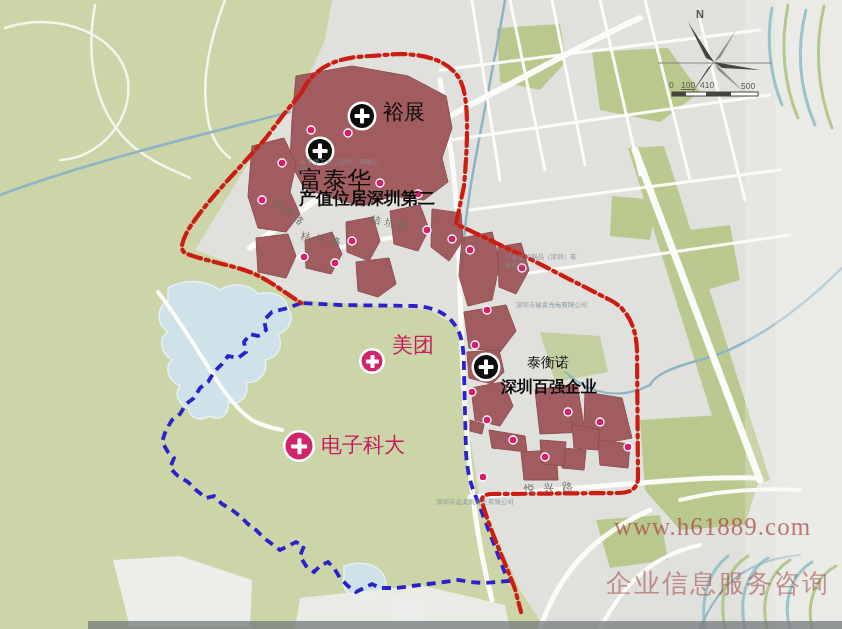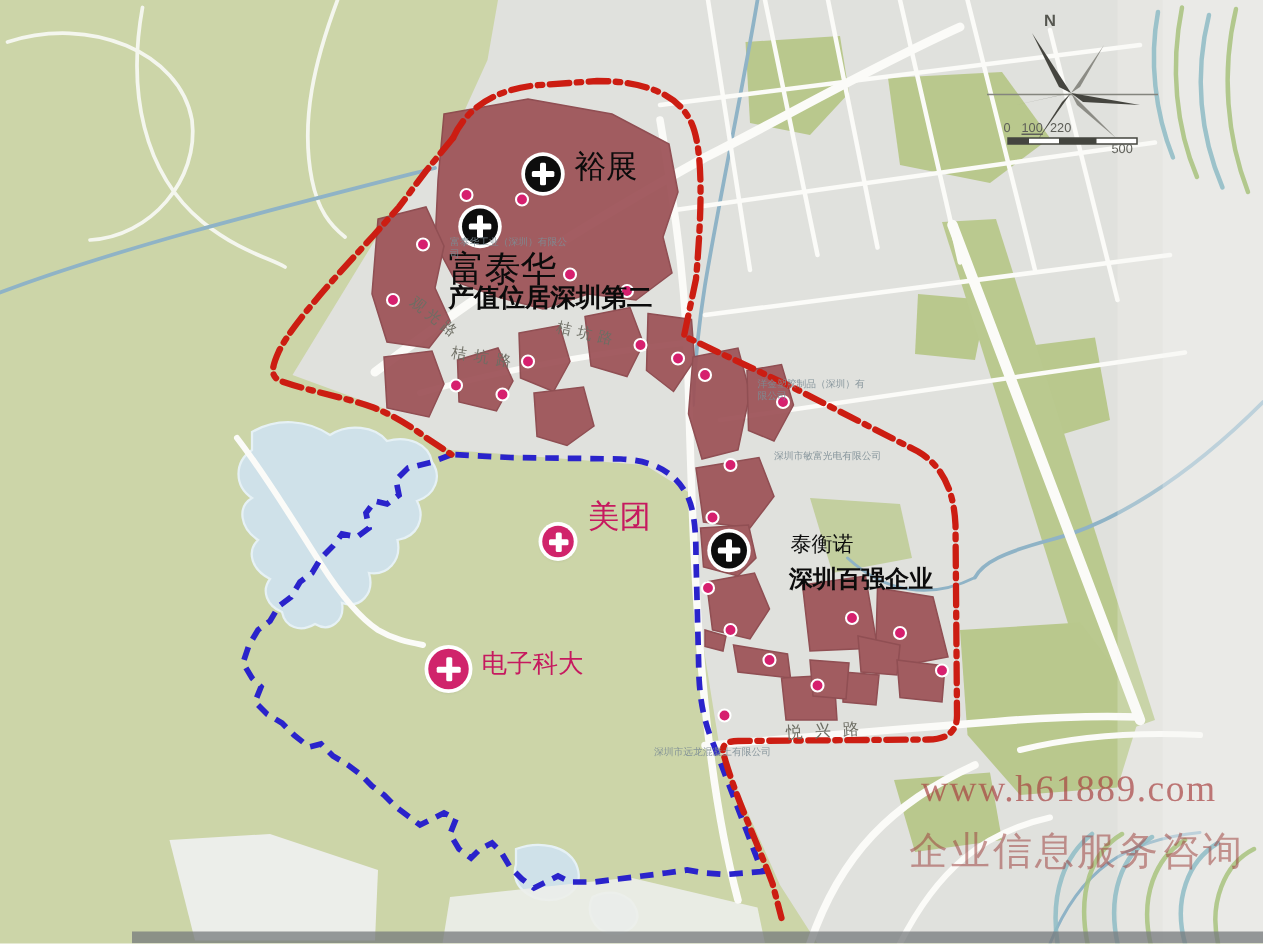--- a/index.html
+++ b/index.html
@@ -235,36 +235,36 @@
       <span class="plus"></span>
     </div>
   <div class="marker pink big" style="left:299px;top:446px;">
       <span class="plus"></span>
     </div>
 
   <div class="lm-label" style="left:383px;top:101px;font-size:21px;">裕展</div>
   <div class="lm-label" style="left:299px;top:168px;font-size:24px;">富泰华</div>
   <div class="lm-sub" style="left:299px;top:190px;font-size:17px;">产值位居深圳第二</div>
   <div class="lm-label" style="left:527px;top:355px;font-size:14px;">泰衡诺</div>
-  <div class="lm-sub" style="left:526px;top:379px;font-size:16px;">深圳百强企业</div>
+  <div class="lm-sub" style="left:501px;top:379px;font-size:16px;">深圳百强企业</div>
   <div class="lm-label pink" style="left:392px;top:334px;font-size:21px;">美团</div>
-  <div class="lm-label pink" style="left:321px;top:434px;font-size:17px;">电子科大</div>
+  <div class="lm-label pink" style="left:321px;top:434px;font-size:21px;">电子科大</div>
 
   <div class="road-label" style="left:274px;top:196px;font-size:10px;letter-spacing:3px;transform:rotate(38deg);">观光路</div>
   <div class="road-label" style="left:301px;top:231px;font-size:10px;letter-spacing:5px;transform:rotate(9deg);">桔坑路</div>
   <div class="road-label" style="left:371px;top:214px;font-size:10px;letter-spacing:4px;transform:rotate(13deg);">桔坑路</div>
   <div class="road-label" style="left:524px;top:484px;font-size:11px;letter-spacing:8px;transform:rotate(-3deg);">悦兴路</div>
 
   <div class="co-label" style="left:300px;top:158px;width:80px;">富泰华工业（深圳）有限公司</div>
   <div class="co-label" style="left:505px;top:253px;width:72px;">洋金塑胶制品（深圳）有限公司</div>
   <div class="co-label" style="left:516px;top:301px;width:150px;">深圳市敏富光电有限公司</div>
   <div class="co-label" style="left:436px;top:498px;width:82px;">深圳市远龙混凝土有限公司</div>
 
   <div class="north" style="left:696px;top:8px;">N</div>
   <div class="tick" style="left:669px;top:81px;">0</div>
   <div class="tick" style="left:681px;top:81px;text-decoration:underline;">100</div>
-  <div class="tick" style="left:700px;top:81px;">220</div>
-  <div class="tick" style="left:741px;top:95px;">500</div>
+  <div class="tick" style="left:700px;top:81px;">410</div>
+  <div class="tick" style="left:741px;top:82px;">500</div>
 
   <div class="wm wm1" style="left:614px;top:514px;">www.h61889.com</div>
-  <div class="wm wm2" style="left:606px;top:555px;">企业信息服务咨询</div>
+  <div class="wm wm2" style="left:606px;top:571px;">企业信息服务咨询</div>
 
 </div>
 
 </body></html>

